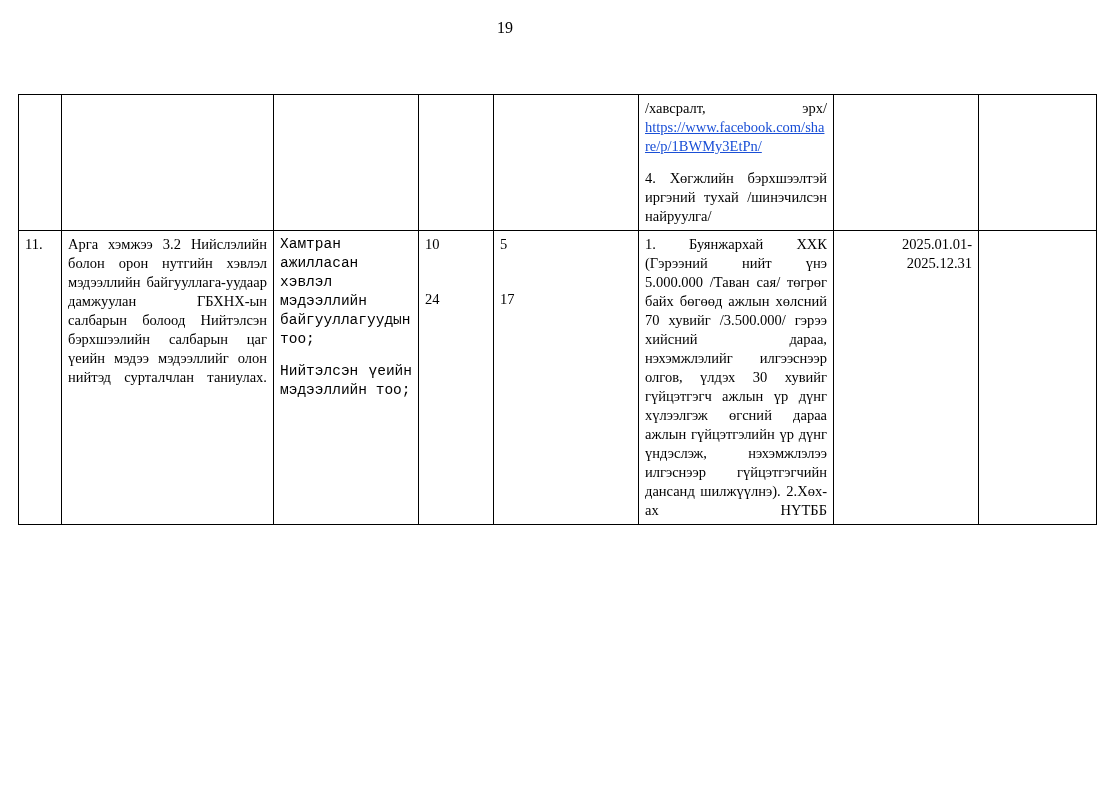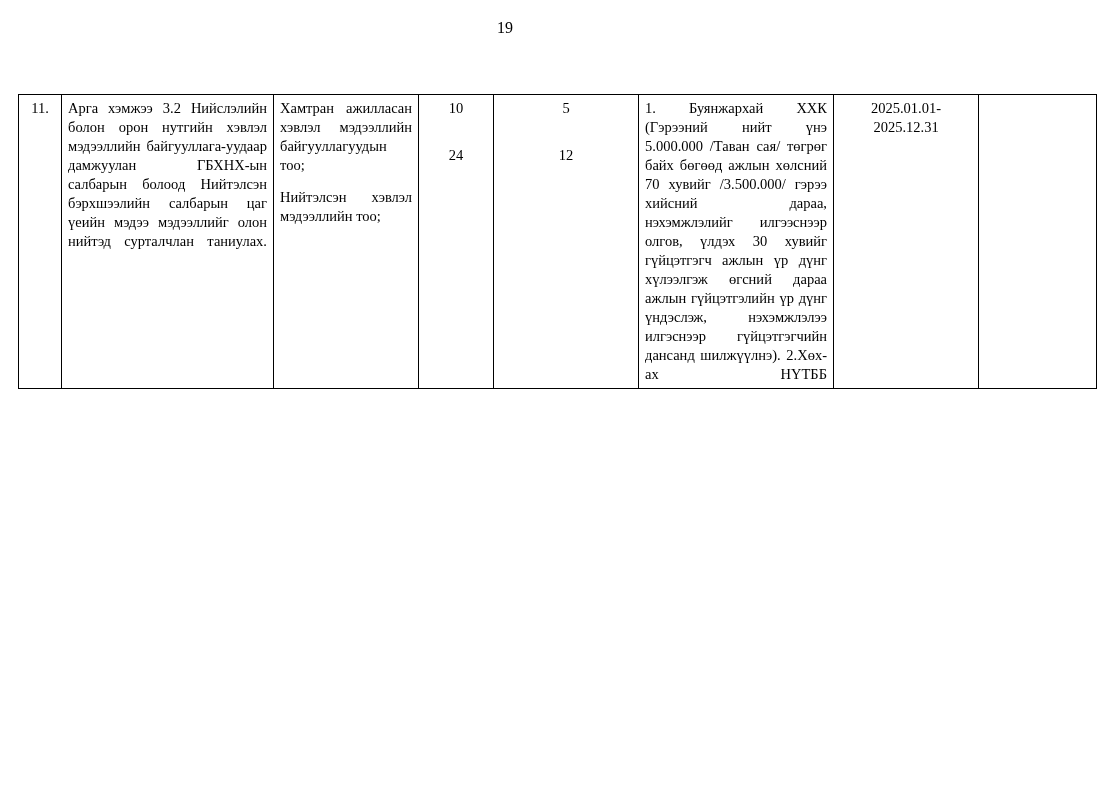--- a/index.html
+++ b/index.html
@@ -52,40 +52,39 @@
   col.c-idx   { width: 43px; }
   col.c-meas  { width: 212px; }
   col.c-ind   { width: 145px; }
   col.c-n1    { width: 75px; }
   col.c-n2    { width: 145px; }
   col.c-desc  { width: 195px; }
   col.c-date  { width: 145px; }
   col.c-last  { width: 118px; }
 
   .just { text-align: justify; text-align-last: justify; }
-  .center { text-align: center; }
+  .center { text-align: left; }
   .link {
     color: #1a4fd6;
     text-decoration: underline;
     word-break: break-all;
   }
   .p-block { margin: 0 0 0 0; }
   .p-gap { margin-top: 13px; }
   .idx-cell {
     vertical-align: middle;
-    text-align: center;
   }
   .date-cell {
     vertical-align: middle;
-    text-align: center;
+    text-align: right;
   }
   .num-line-1 { margin: 0; }
-  .num-line-2 { margin-top: 28px; }
+  .num-line-2 { margin-top: 36px; }
   .measure-title { font-weight: normal; }
-  .justify-last-left { text-align: justify; text-align-last: left; }
+  .justify-last-left { text-align: justify; text-align-last: left; font-family: Liberation Mono, monospace; }
 </style>
 </head>
 <body>
 
 <div class="page">
 
   <div class="page-number">19</div>
 
   <div class="table-wrap">
     <table class="doc-table">
@@ -94,38 +93,52 @@
         <col class="c-meas">
         <col class="c-ind">
         <col class="c-n1">
         <col class="c-n2">
         <col class="c-desc">
         <col class="c-date">
         <col class="c-last">
       </colgroup>
       <tbody>
 
+        <tr>
+          <td></td>
+          <td></td>
+          <td></td>
+          <td class="center"></td>
+          <td class="center"></td>
+          <td>
+            <p class="p-block just">/хавсралт,                 эрх/</p>
+            <a class="link" href="#">https://www.facebook.com/share/p/1BWMy3EtPn/</a>
+            <p class="p-block p-gap just">4.        Хөгжлийн бэрхшээлтэй   иргэний тухай        /шинэчилсэн найруулга/</p>
+          </td>
+          <td class="date-cell"></td>
+          <td></td>
+        </tr>
 
         <tr>
           <td class="idx-cell">11.</td>
           <td class="just">
             <span class="measure-title">Арга        хэмжээ       3.2</span>
             <span>Нийслэлийн болон орон нутгийн           хэвлэл мэдээллийн байгууллага-уудаар          дамжуулан ГБХНХ-ын        салбарын болоод         Нийтэлсэн бэрхшээлийн     салбарын цаг      үеийн      мэдээ мэдээллийг олон нийтэд сурталчлан таниулах.</span>
           </td>
           <td>
             <p class="p-block justify-last-left">Хамтран ажилласан хэвлэл мэдээллийн байгууллагуудын тоо;</p>
-            <p class="p-block p-gap justify-last-left">Нийтэлсэн хэвлэл мэдээллийн тоо;</p>
+            <p class="p-block p-gap justify-last-left">Нийтэлсэн үеийн мэдээллийн тоо;</p>
           </td>
           <td class="center">
             <div class="num-line-1">10</div>
             <div class="num-line-2">24</div>
           </td>
           <td class="center">
             <div class="num-line-1">5</div>
-            <div class="num-line-2">12</div>
+            <div class="num-line-2">17</div>
           </td>
           <td class="just">1.   Буянжархай    ХХК (Гэрээний   нийт   үнэ 5.000.000 /Таван сая/ төгрөг   байх   бөгөөд ажлын     хөлсний     70 хувийг        /3.500.000/ гэрээ хийсний дараа, нэхэмжлэлийг илгээснээр       олгов, үлдэх       30      хувийг гүйцэтгэгч  ажлын  үр дүнг хүлээлгэж өгсний дараа           ажлын гүйцэтгэлийн үр дүнг үндэслэж, нэхэмжлэлээ илгэснээр гүйцэтгэгчийн дансанд шилжүүлнэ). 2.Хөх-ах         НҮТББ</td>
           <td class="date-cell">2025.01.01-2025.12.31</td>
           <td></td>
         </tr>
       </tbody>
     </table>
   </div>
 </div>
 

